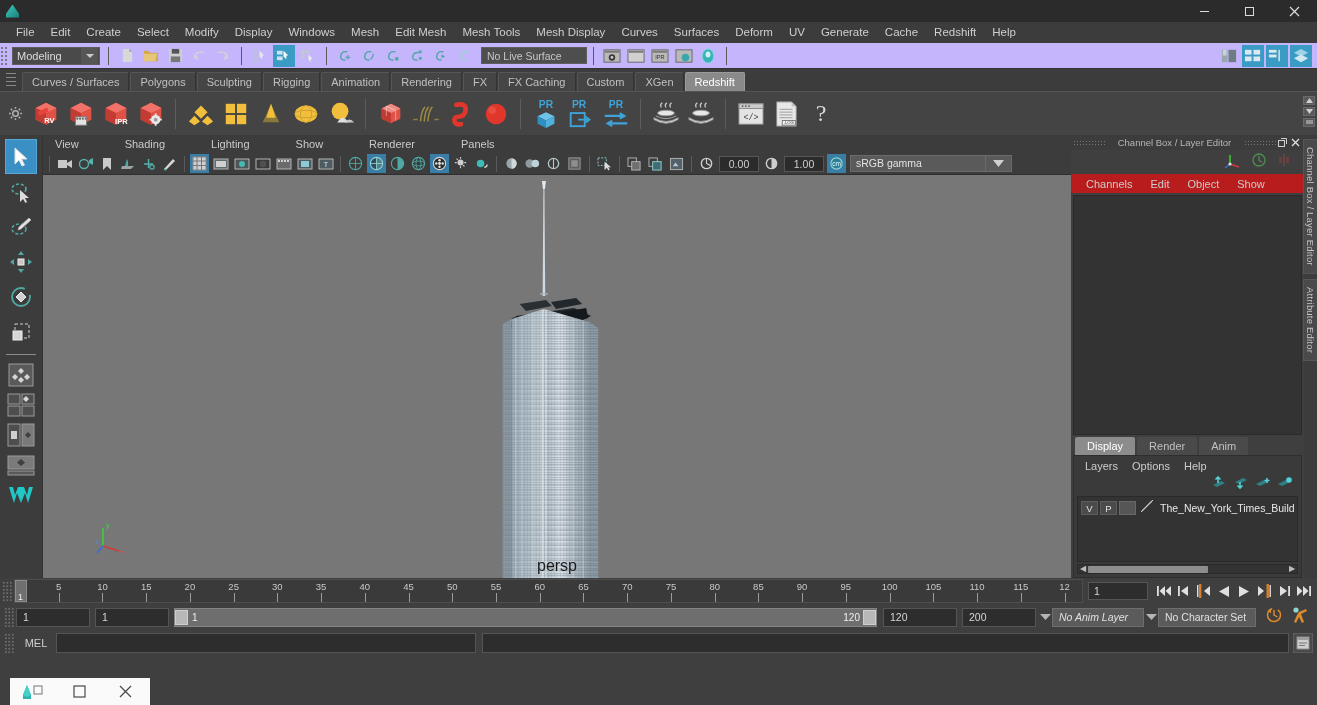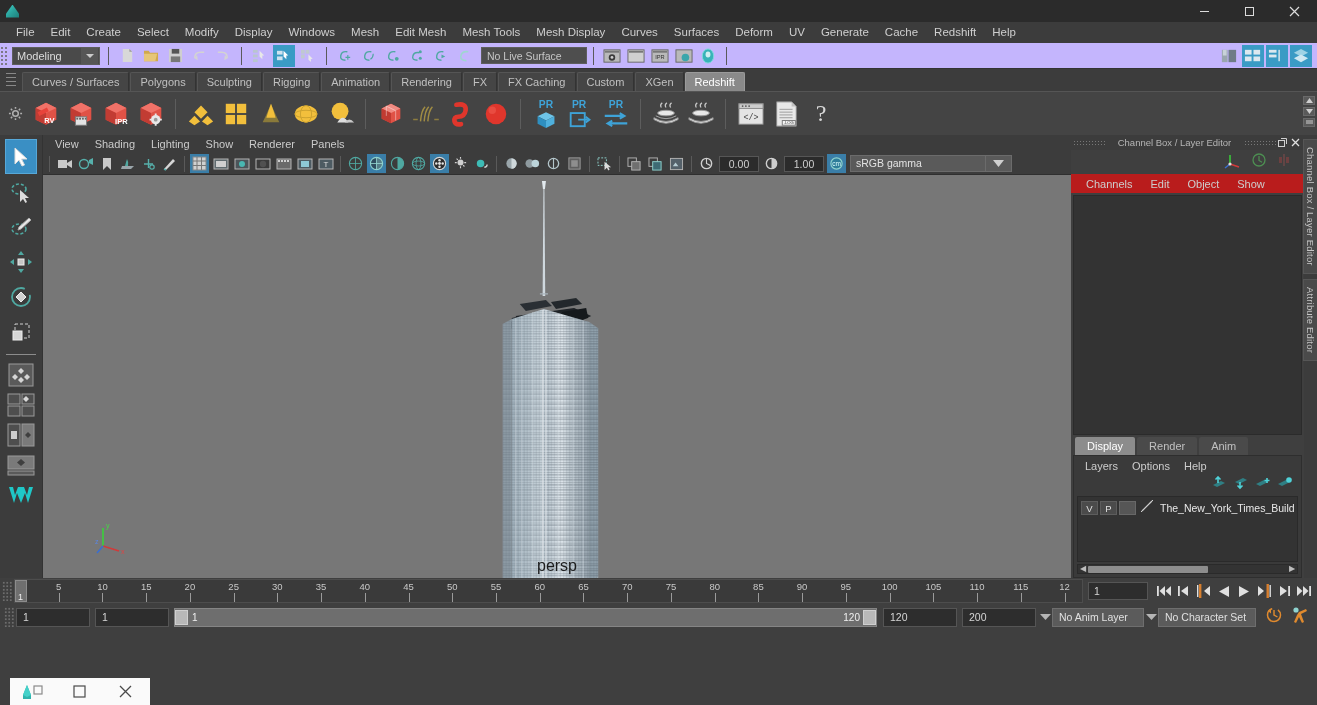--- a/index.html
+++ b/index.html
@@ -100,21 +100,21 @@
   
   .toolbox { width: 42px; background: #3c3c3c; padding-top: 4px;
      display: flex; flex-direction: column; align-items: center; }
   .tool-btn { width: 32px; height: 35px; display: flex; align-items: center; justify-content: center; }
   .tool-btn.active { background: #3a8fc4; border: 1px solid #57a8d8; }
   .tool-div { width: 30px; height: 1px; background: #8c8c8c; margin: 5px 0; }
   .tool-sm { width: 32px; height: 30px; display: flex; align-items: center; justify-content: center; }
 
   
   .vp-panel { flex: 1; display: flex; flex-direction: column; background: #3f3f3f; border-left: 1px solid #333;}
-  .vp-menubar { height: 18px; background: #3c3c3c; display: flex; align-items: center; padding-left: 4px; }
+  .vp-menubar { height: 18px; background: #3c3c3c; display: flex; align-items: center; padding-left: 4px; gap: 30px; }
   .vp-menu { padding: 0 8px; font-size: 11px; color: #cbcbcb; line-height: 18px; }
   .vp-toolbar { height: 22px; background: #3c3c3c; display: flex; align-items: center;
     padding-left: 2px; border-bottom: 1px solid #2f2f2f; }
   .vtb { width: 19px; height: 19px; display: flex; align-items: center; justify-content: center; margin: 0 1px; }
   .vtb.on { background: #3a7ea8; }
   .vtb-sep { width: 1px; height: 16px; background: #5a5a5a; margin: 0 4px; }
   .num-field { width: 40px; height: 16px; background: #2b2b2b; border: 1px solid #565656;
     color: #cfcfcf; font-size: 10.5px; text-align: center; line-height: 14px; margin: 10px 2px; }
   .gamma-field { width: 136px; height: 17px; background: #5a5a5a; border: 1px solid #6b6b6b;
     color: #e2e2e2; font-size: 10.5px; padding-left: 5px; line-height: 15px; margin-left: 3px; }
@@ -186,21 +186,21 @@
   .range-row { height: 26px; background: #3f3f3f; display: flex; align-items: center; padding-left: 2px; }
   .rng-field { width: 74px; height: 19px; background: #2d2d2d; border: 1px solid #555;
     color: #d5d5d5; font-size: 10.5px; padding-left: 6px; line-height: 17px; margin-right: 5px; }
   .range-slider { flex: 1; height: 19px; background: #6e6e6e; border: 1px solid #858585;
     position: relative; display: flex; align-items: center; margin-right: 6px; }
   .rs-handle { width: 13px; height: 15px; background: #b8b8b8; border: 1px solid #cfcfcf; }
   .rs-left-lbl { font-size: 10px; color: #efefef; margin-left: 4px; }
   .rs-right-lbl { font-size: 10px; color: #efefef; margin-left: auto; margin-right: 3px; }
   .small-arrow { width: 14px; height: 19px; display: flex; align-items: center; justify-content: center; }
   .dd-field { width: 92px; height: 19px; background: #5b5b5b; border: 1px solid #6e6e6e;
-    color: #e0e0e0; font-size: 10.5px; padding-left: 6px; line-height: 17px; }
+    color: #e0e0e0; font-size: 10.5px; padding-left: 6px; line-height: 17px; font-style: italic; }
   .dd-field2 { width: 98px; height: 19px; background: #5b5b5b; border: 1px solid #6e6e6e;
     color: #e0e0e0; font-size: 10.5px; padding-left: 6px; line-height: 17px; }
 
   
   .mel-row { height: 26px; background: #3f3f3f; display: flex; align-items: center; padding-left: 2px; }
   .mel-label { font-size: 11px; color: #cfcfcf; width: 40px; text-align: center; }
   .mel-input { width: 420px; height: 20px; background: #2d2d2d; border: 1px solid #555; }
   .mel-output { flex: 1; height: 20px; background: #2d2d2d; border: 1px solid #555; margin-left: 6px; margin-right: 4px; }
   .mel-icon { width: 20px; height: 20px; display: flex; align-items: center; justify-content: center;
      background: #4a4a4a; border: 1px solid #5c5c5c; margin-right: 4px; }
@@ -1359,20 +1359,33 @@
       </span>
       <span>
         <svg width="18" height="18" viewBox="0 0 18 18">
             <circle cx="5" cy="4" r="2.6" fill="#8fd4d0"></circle>
             <path d="M8 6 L15 3 L16 5 L10 8 L13 16 L11 17 L8 11 L5 17 L3 16 L6 9z" fill="#e08a2e"></path>
           </svg>
       </span>
     </div>
   </div>
 
+  <div class="mel-row">
+    <div class="tl-grip"></div>
+    <div class="mel-label">MEL</div>
+    <div class="mel-input"></div>
+    <div class="mel-output"></div>
+    <div class="mel-icon">
+      <svg width="14" height="14" viewBox="0 0 14 14">
+          <rect x="1" y="1" width="12" height="12" fill="#cfcfcf" stroke="#8e8e8e"></rect>
+          <rect x="1" y="1" width="12" height="3" fill="#9e9e9e"></rect>
+          <path d="M3 7h8M3 9.5h6" stroke="#777" stroke-width="1"></path>
+        </svg>
+    </div>
+  </div>
 
   <div class="taskbar">
     <div class="tb-group">
       <div class="tb-app">
         <svg width="22" height="18" viewBox="0 0 22 18">
           <path d="M5 2 L9 12 L9 16 L1 16 L1 12z" fill="#2fb3ac"></path>
           <path d="M5 2 L9 12 L5 14 L1 12z" fill="#44d1c9"></path>
           <rect x="12" y="3" width="8" height="8" fill="none" stroke="#8a8a8a" stroke-width="1.2"></rect>
         </svg>
       </div>

